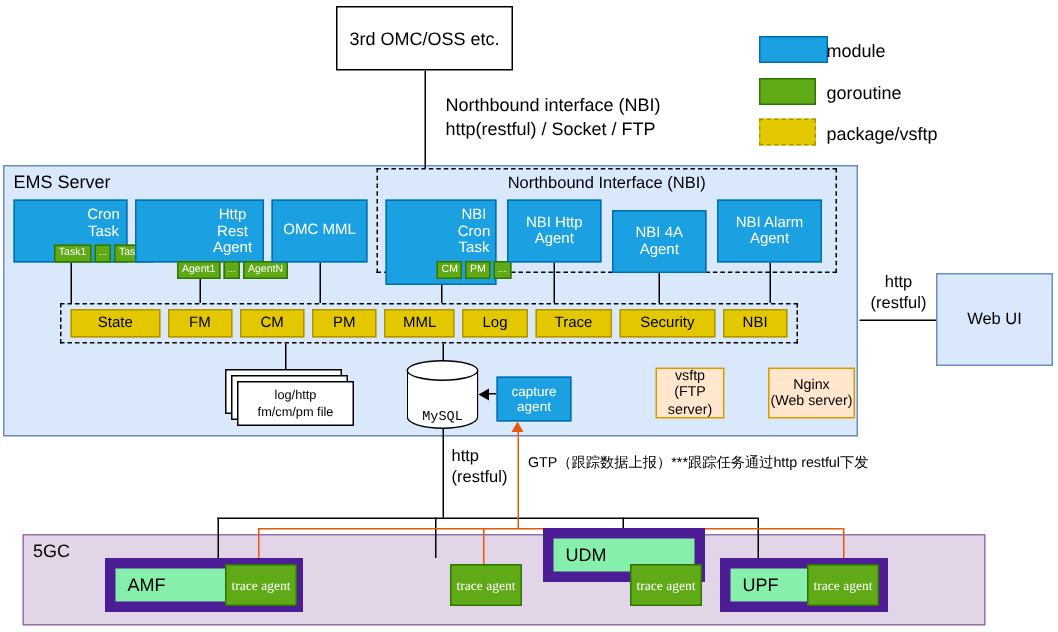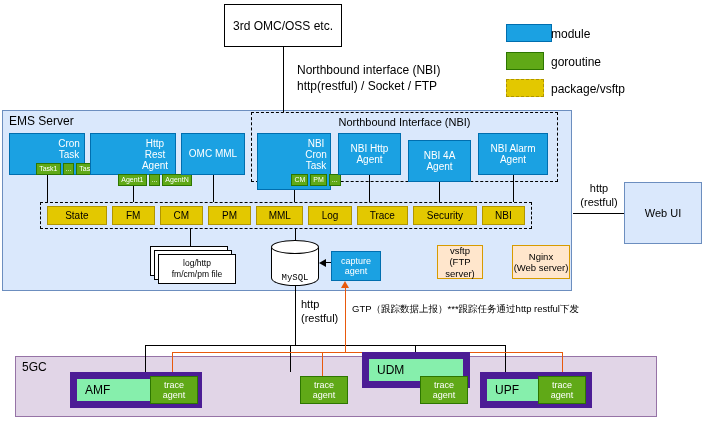--- a/index.html
+++ b/index.html
@@ -59,21 +59,21 @@
               border:1px solid #000; border-top:none;
               border-radius:0 0 24px 24px / 0 0 8px 8px; }
   .cyl-top { position:absolute; left:0; top:0; width:48px; height:14px; background:#fff;
              border:1px solid #000; border-radius:50%; }
   .cyl-label { position:absolute; left:0; bottom:3px; width:100%; text-align:center; font-size:9px;font-family:Liberation Mono, monospace; }
 
   
   .nf-box { position:absolute; background:#86efac; border:7px solid #4c1d95; }
   .nf-label { position:absolute; left:8px; top:50%; transform:translateY(-50%); font-size:12px; }
   .trace { position:absolute; display:flex; align-items:center; justify-content:center;
-           text-align:center; font-size:9px; line-height:1.15; padding:2px; }
+           text-align:center; font-size:9px; line-height:1.15; padding:2px;font-family:Liberation Serif, serif; }
 
   .text12 { position:absolute; font-size:12px; line-height:16px; }
   .text11 { position:absolute; font-size:11px; line-height:14px; }
   .note { position:absolute; font-size:9.5px; line-height:12px; white-space:nowrap; }
 </style>
 </head>
 <body>
 
 <div class="canvas">
 

